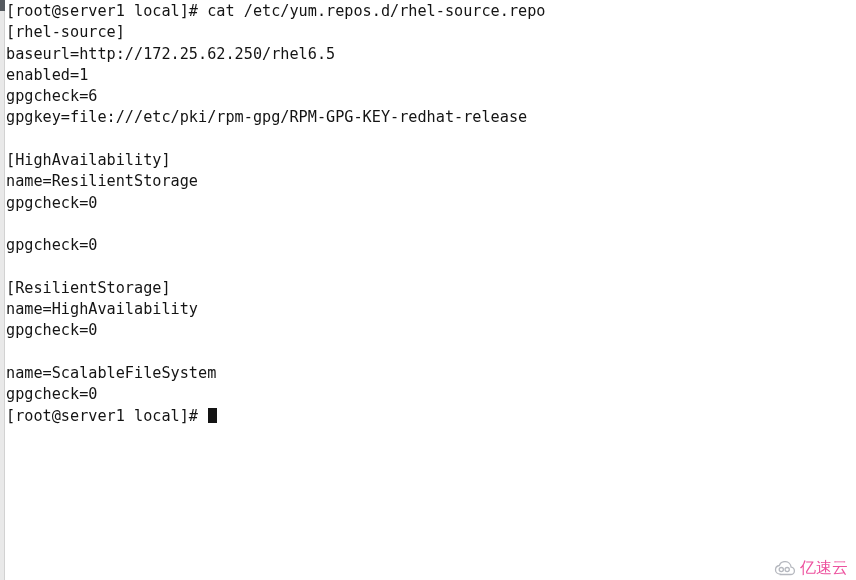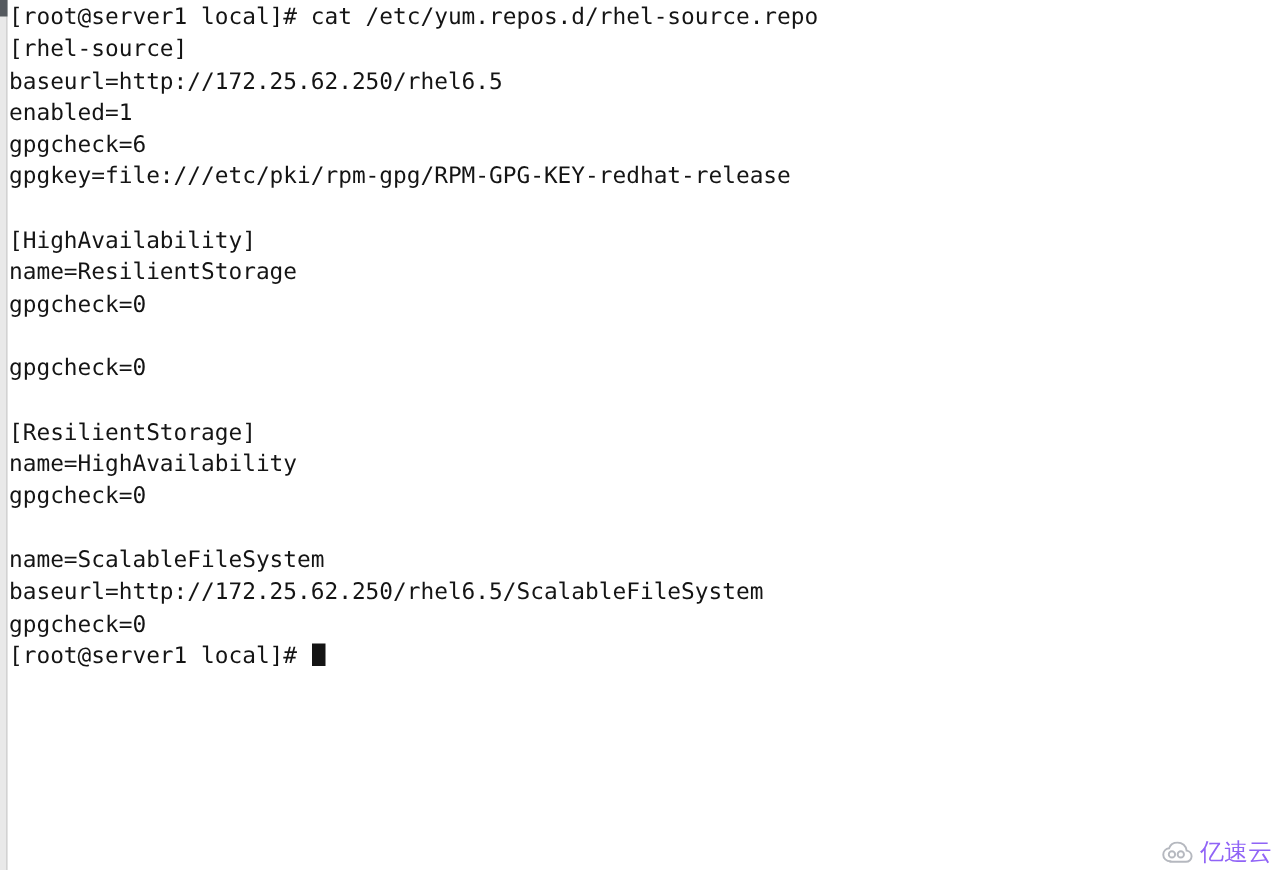--- a/index.html
+++ b/index.html
@@ -82,21 +82,21 @@
     bottom: 4px;
     display: flex;
     align-items: center;
     gap: 4px;
     opacity: 0.95;
     pointer-events: none;
   }
   #watermark .wm-text {
     font-family: "DejaVu Sans", "Liberation Sans", sans-serif;
     font-size: 16px;
-    color: #8b5cf6;
+    color: #ec4899;
     letter-spacing: 0px;
     line-height: 1;
   }
   #watermark svg { display: block; }
 </style>
 </head>
 <body>
 
 <div id="screen">
 
@@ -116,21 +116,20 @@
     <div class="line">name=ResilientStorage</div>
     <div class="line">gpgcheck=0</div>
     <div class="line blank"></div>
     <div class="line">gpgcheck=0</div>
     <div class="line blank"></div>
     <div class="line">[ResilientStorage]</div>
     <div class="line">name=HighAvailability</div>
     <div class="line">gpgcheck=0</div>
     <div class="line blank"></div>
     <div class="line">name=ScalableFileSystem</div>
-    <div class="line">baseurl=http://172.25.62.250/rhel6.5/ScalableFileSystem</div>
     <div class="line">gpgcheck=0</div>
     <div class="line"><span>[root@server1 local]# </span><span class="cursor"></span></div>
   </div>
 
   <div id="watermark">
     <span>
       <svg width="22" height="15" viewBox="0 0 22 15" aria-hidden="true">
         <path d="M6.2 13.2c-2.6 0-4.7-2-4.7-4.4 0-2.2 1.7-4 3.9-4.3C6.1 2.2 8.4 0.6 11 0.6c3.2 0 5.8 2.4 6.1 5.5 1.9 0.3 3.3 1.9 3.3 3.8 0 2-1.7 3.6-3.8 3.6H6.2z" fill="none" stroke="#b2b5bc" stroke-width="1.3"></path>
         <circle cx="7.3" cy="8.6" r="2.1" fill="none" stroke="#b2b5bc" stroke-width="1.3"></circle>
         <circle cx="13.2" cy="8.6" r="2.1" fill="none" stroke="#b2b5bc" stroke-width="1.3"></circle>

